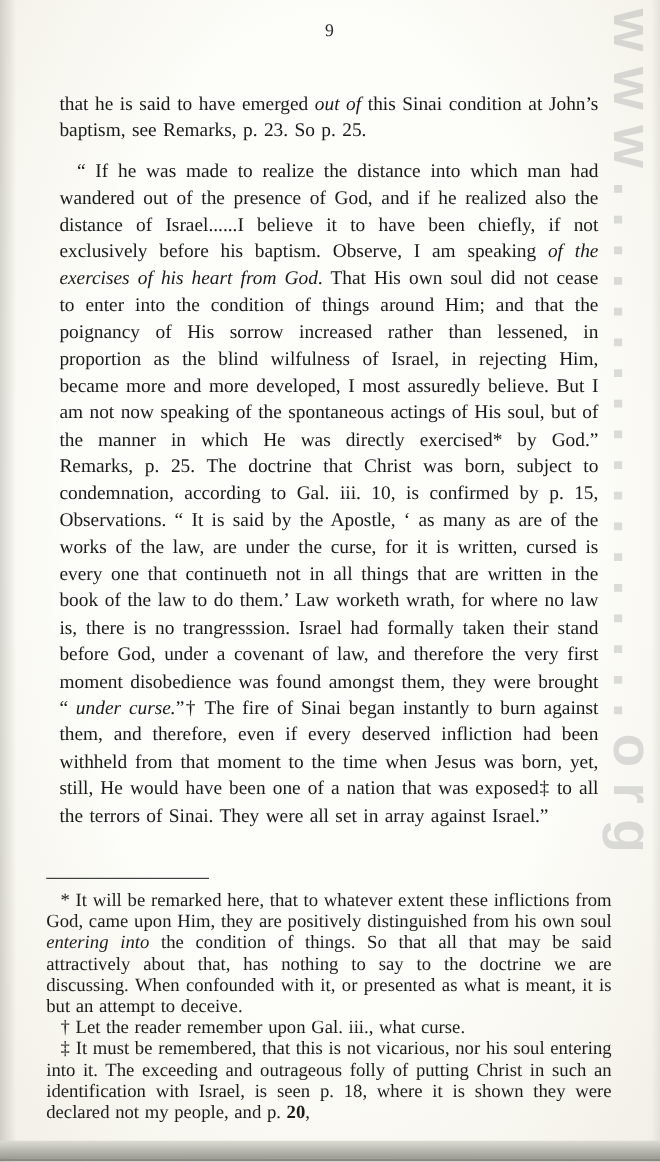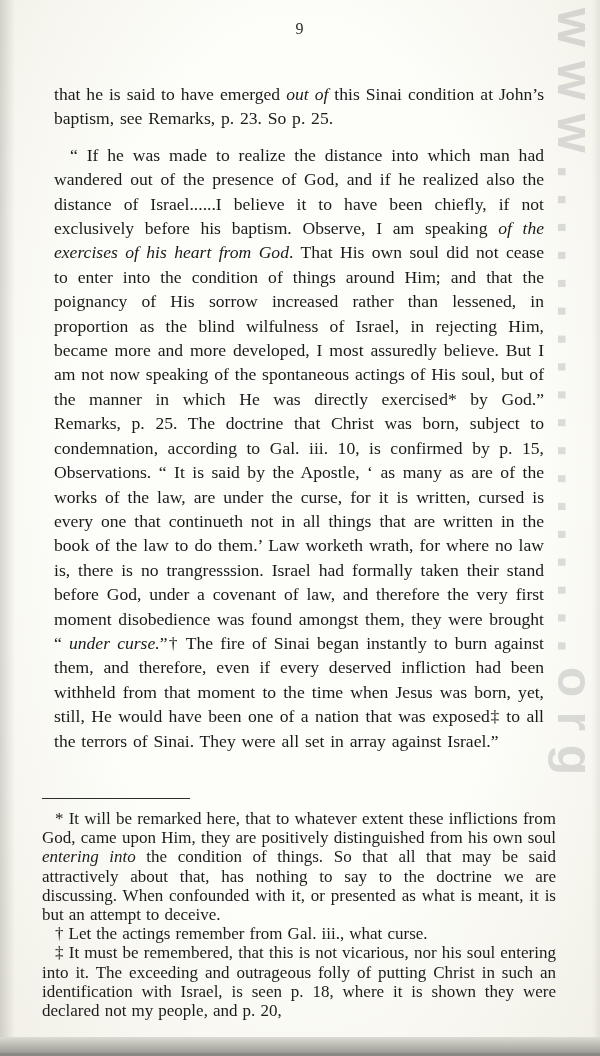--- a/index.html
+++ b/index.html
@@ -63,34 +63,34 @@
   .footnotes {
     position: absolute; top: 809px; left: 42px; width: 514px; height: 232px;
     overflow: hidden;
     font-size: 17px; line-height: 19.2px;
     text-align: justify;
     word-spacing: 0.05em;
     color: #1c1c1c;
   }
   .footnotes p { margin: 0; text-indent: 13px; }
   .it { font-style: italic; }
-  .bd { font-weight: normal; }
+  .bd { font-weight: bold; }
 </style>
 </head>
 <body>
 
 <div class="scan">
   <div class="watermark">www..................org</div>
   <div class="page-number">9</div>
   <div class="body-text" id="body-text">
       <p><span>that he is said to have emerged </span><span class="it">out of</span><span> this Sinai condition at John’s baptism, see Remarks, p. 23.  So p. 25.</span></p>
       <p class="indent"><span>“ If he was made to realize the distance into which man had wandered out of the presence of God, and if he realized also the distance of Israel......I believe it to have been chiefly, if not exclusively before his baptism.  Observe, I am speaking </span><span class="it">of the exercises of his heart from God</span><span>.  That His own soul did not cease to enter into the condition of things around Him; and that the poignancy of His sorrow increased rather than lessened, in proportion as the blind wilfulness of Israel, in rejecting Him, became more and more developed, I most assuredly believe.  But I am not now speaking of the spontaneous actings of His soul, but of the manner in which He was directly exercised* by God.”  Remarks, p. 25.  The doctrine that Christ was born, subject to condemnation, according to Gal. iii. 10, is confirmed by p. 15, Observations.  “ It is said by the Apostle, ‘ as many as are of the works of the law, are under the curse, for it is written, cursed is every one that continueth not in all things that are written in the book of the law to do them.’  Law worketh wrath, for where no law is, there is no trangresssion.  Israel had formally taken their stand before God, under a covenant of law, and therefore the very first moment disobedience was found amongst them, they were brought “ </span><span class="it">under curse.</span><span>”†  The fire of Sinai began instantly to burn against them, and therefore, even if every deserved infliction had been withheld from that moment to the time when Jesus was born, yet, still, He would have been one of a nation that was exposed‡ to all the terrors of Sinai.  They were all set in array against Israel.”</span></p>
     </div>
   <div class="footnote-rule"></div>
   <div class="footnotes" id="footnotes">
       <p><span>* It will be remarked here, that to whatever extent these inflictions from God, came upon Him, they are positively distinguished from his own soul </span><span class="it">entering into</span><span> the condition of things. So that all that may be said attractively about that, has nothing to say to the doctrine we are discussing.  When confounded with it, or presented as what is meant, it is but an attempt to deceive.</span></p>
-      <p><span>† Let the actings remember from Gal. iii., what curse.</span></p>
+      <p><span>† Let the reader remember upon Gal. iii., what curse.</span></p>
       <p><span>‡ It must be remembered, that this is not vicarious, nor his soul entering into it.  The exceeding and outrageous folly of putting Christ in such an identification with Israel, is seen p. 18, where it is shown they were declared not my people, and p. </span><span class="bd">20</span><span>,</span></p>
     </div>
   <div class="edge-left"></div>
   <div class="edge-right"></div>
   <div class="edge-bottom"></div>
 </div>
 
 </body></html>

